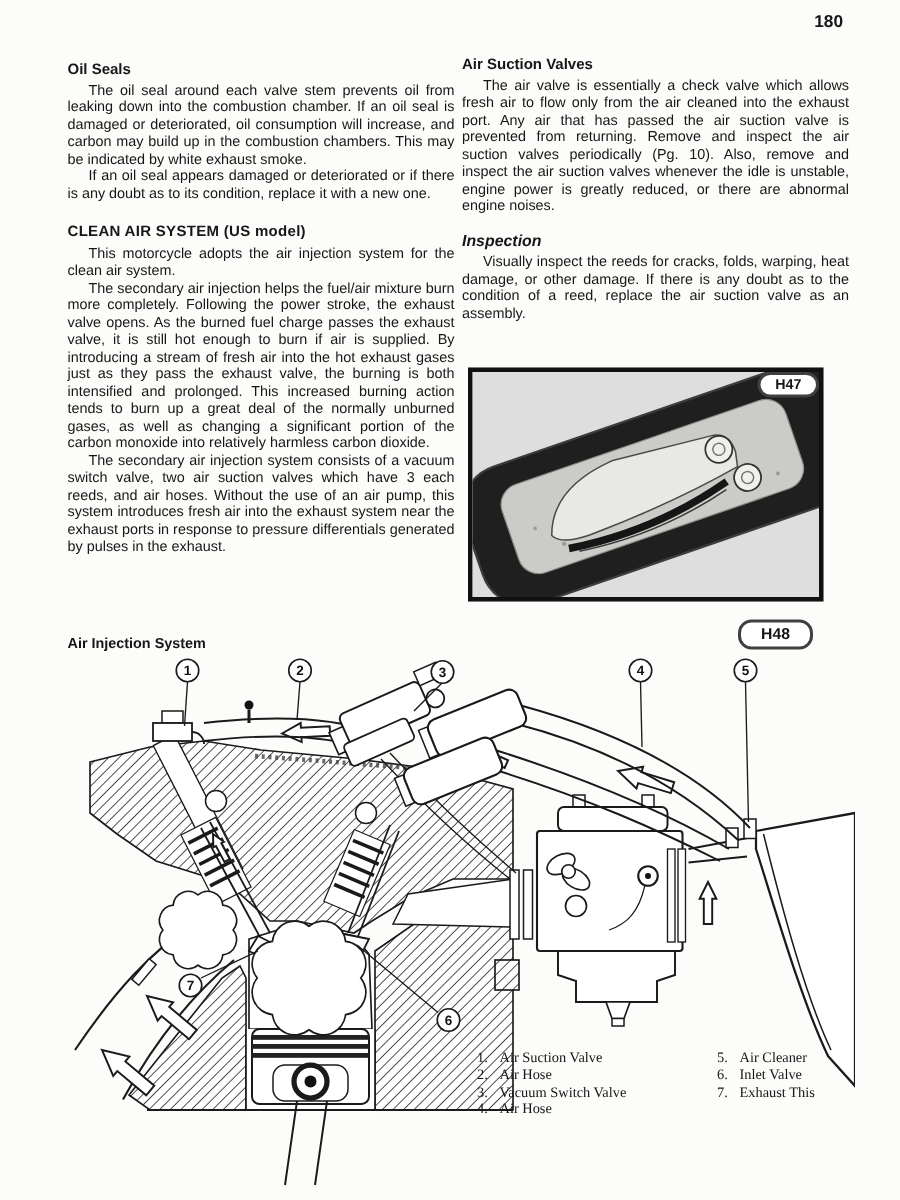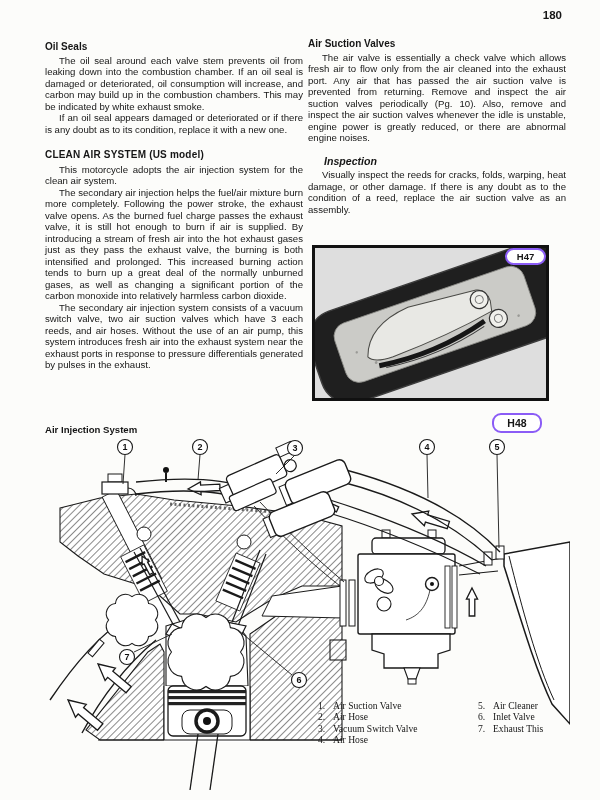--- a/index.html
+++ b/index.html
@@ -11,24 +11,24 @@
   }
   .hdr-title{position:absolute;top:9px;left:0;width:600px;text-align:center;
     font-size:11.5px;font-weight:bold;letter-spacing:.4px;}
   .hdr-page{position:absolute;top:9px;right:38px;font-size:11.5px;font-weight:bold;}
   .col{position:absolute;width:258px;font-size:9.6px;line-height:11.5px;text-align:justify;}
   .col-left{left:45px;top:41px;}
   .col-right{left:308px;top:38px;}
   .col p{margin:0;text-indent:14px;}
   .h-sub{font-size:10px;font-weight:bold;margin:0 0 2px 0;text-indent:0;}
   .h-big{font-size:10px;font-weight:bold;margin:14px 0 3px 0;letter-spacing:.2px;text-indent:0;}
-  .h-ital{font-size:10.6px;font-weight:600;font-style:italic;margin:12px 0 2px 16px;text-indent:0;}
+  .h-ital{font-size:10.6px;font-weight:600;font-style:italic;margin:12px 0 2px 0;text-indent:0;}
   .photo-fig{position:absolute;left:312px;top:245px;width:231px;height:150px;
     border:3px solid #111;background:#dedede;}
-  .fig-pill{position:absolute;background:#fff;border:2px solid #8b5cf6;border-radius:9px;
+  .fig-pill{position:absolute;background:#fff;border:2px solid #404040;border-radius:9px;
     display:flex;align-items:center;justify-content:center;font-weight:bold;z-index:5;}
   .pill-h47{left:505px;top:248px;width:37px;height:13px;font-size:9.5px;}
   .pill-h48{left:492px;top:413px;width:46px;height:16px;font-size:10.5px;}
   .diagram-caption{position:absolute;left:45px;top:424px;font-size:9.6px;font-weight:bold;}
   .diagram-svg{position:absolute;left:40px;top:438px;}
   .legend{position:absolute;font-size:9.6px;line-height:11.3px;white-space:nowrap;font-family:Liberation Serif, serif;}
   .legend-col1{left:318px;top:700px;}
   .legend-col2{left:478px;top:700px;}
   .legend .num{display:inline-block;width:15px;}
   svg text.co{font-family:"Liberation Sans","DejaVu Sans",sans-serif;font-size:9px;font-weight:bold;}

